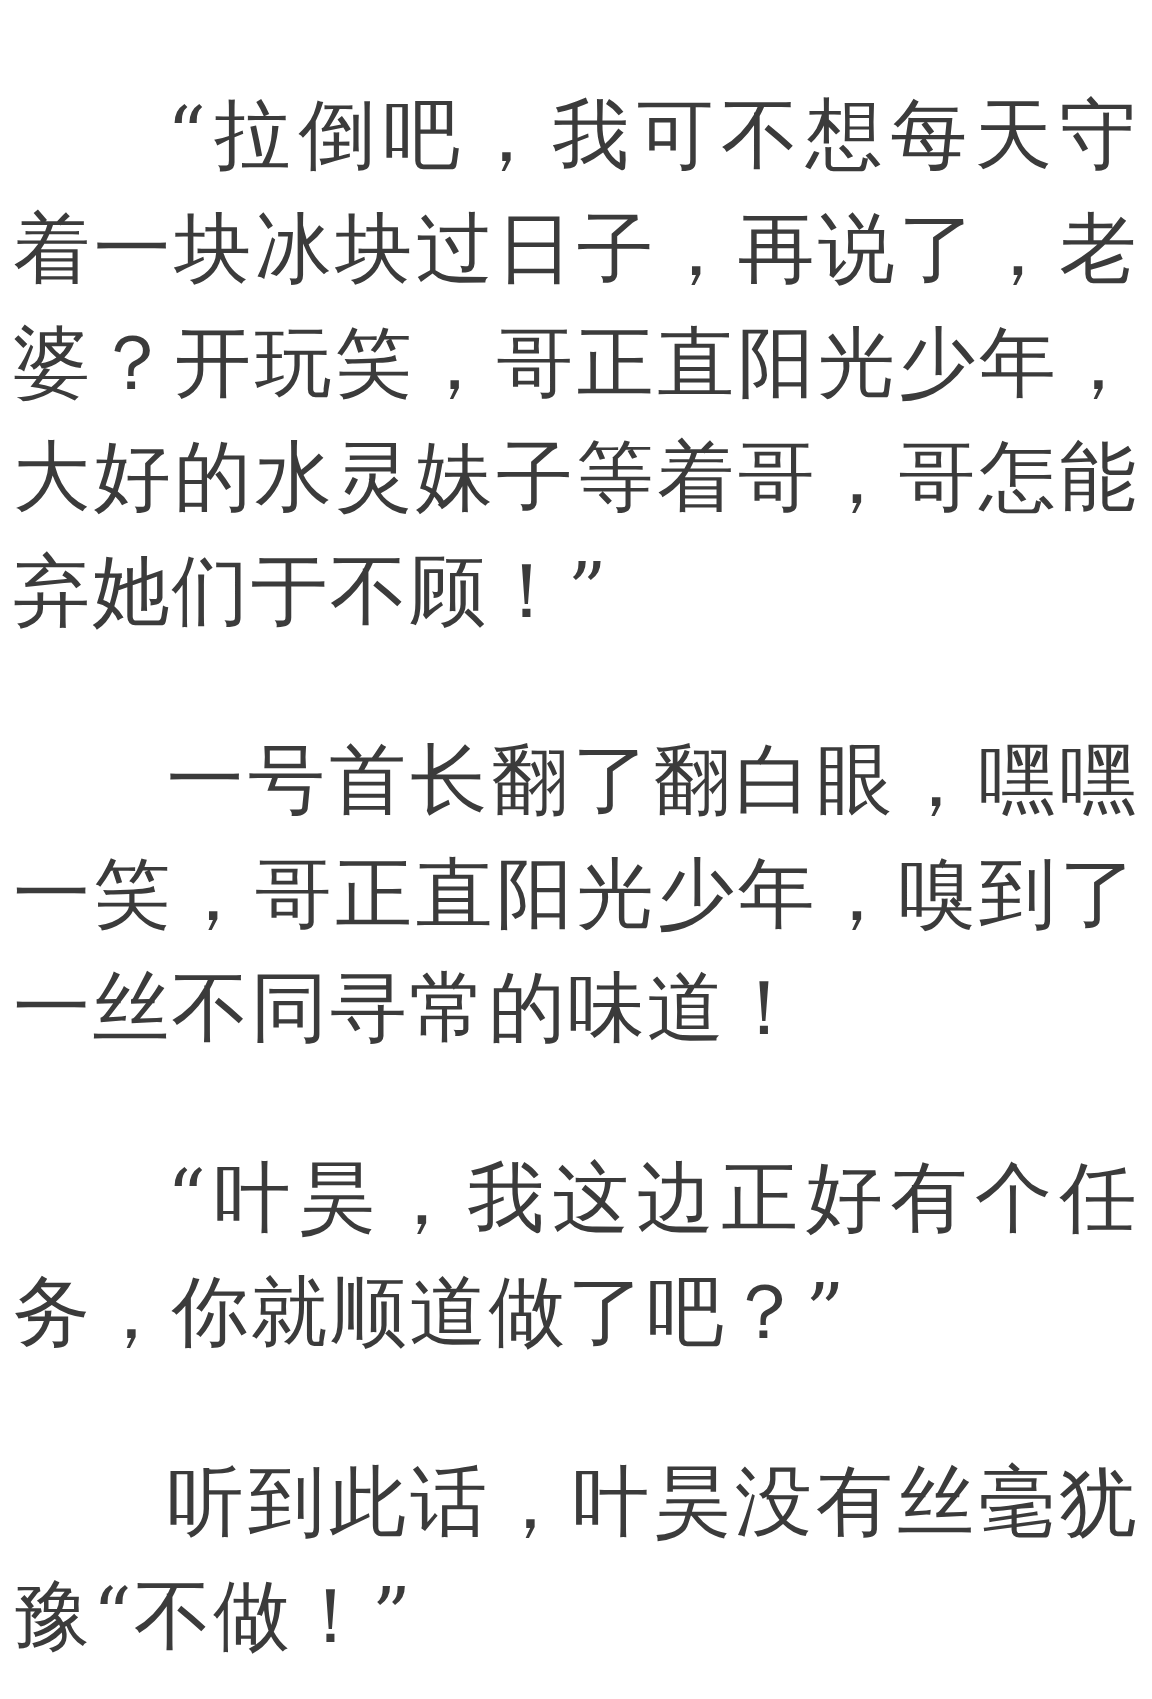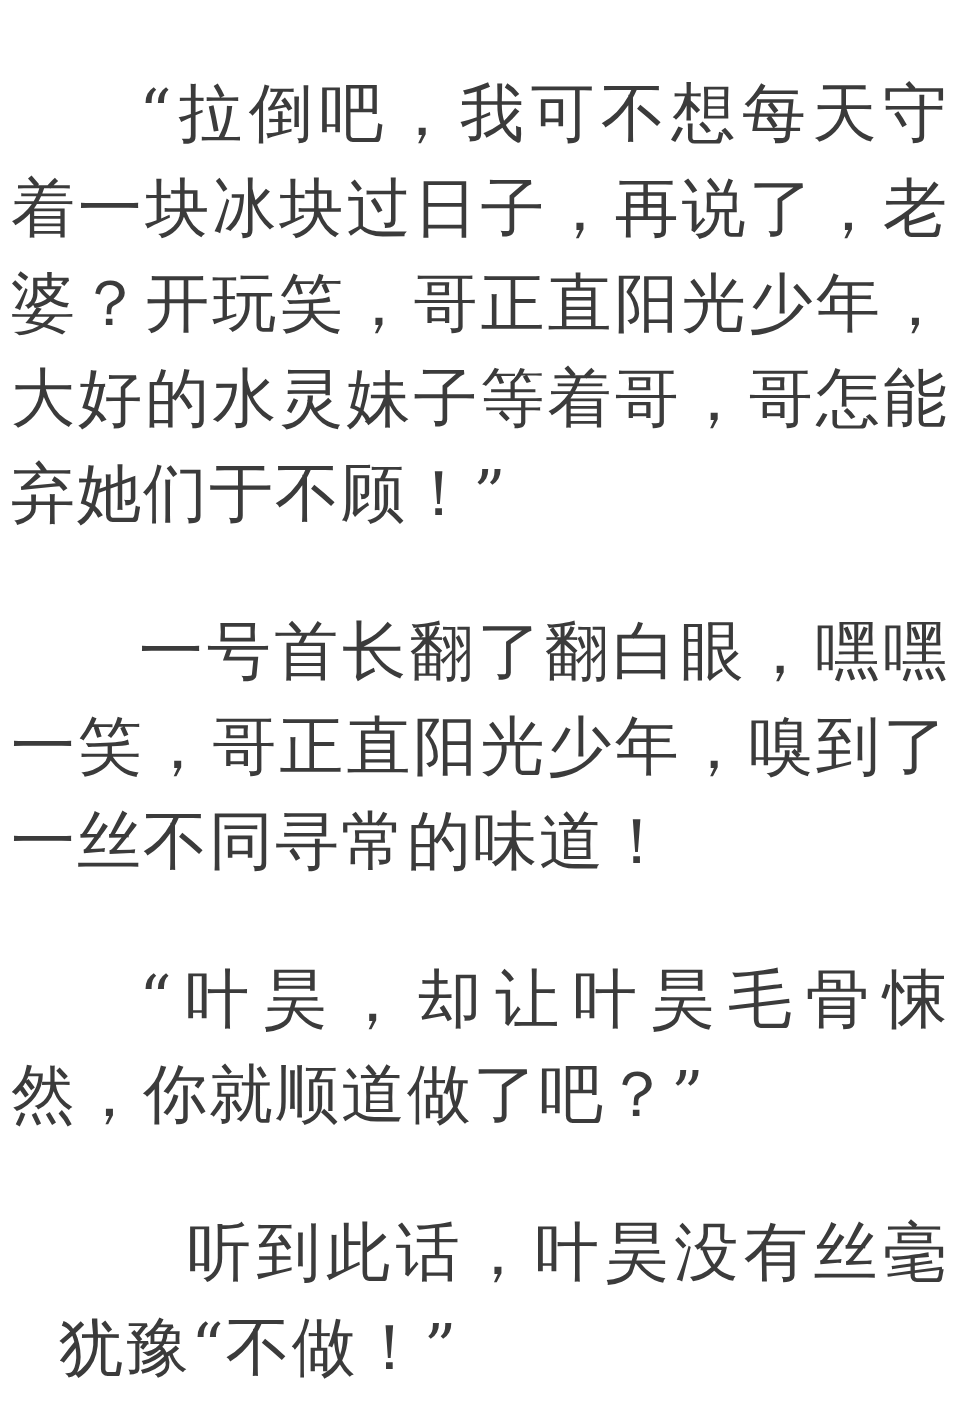--- a/index.html
+++ b/index.html
@@ -27,24 +27,23 @@
     letter-spacing: 2px;
     color: #3b3b3b;
     text-align: justify;
     text-justify: inter-character;
     text-indent: 2em;
     word-break: break-all;
     font-weight: 400;
   }
   .para:last-child {
     margin-bottom: 0;
-    margin-left: 48px;
   }
 </style>
 </head>
 <body>
 
 <main class="reader-page">
   <p class="para">“拉倒吧，我可不想每天守着一块冰块过日子，再说了，老婆？开玩笑，哥正直阳光少年，大好的水灵妹子等着哥，哥怎能弃她们于不顾！”</p>
   <p class="para">一号首长翻了翻白眼，嘿嘿一笑，哥正直阳光少年，嗅到了一丝不同寻常的味道！</p>
-  <p class="para">“叶昊，却让叶昊毛骨悚然，你就顺道做了吧？”</p>
+  <p class="para">“叶昊，我这边正好有个任务，你就顺道做了吧？”</p>
   <p class="para">听到此话，叶昊没有丝毫犹豫“不做！”</p>
 </main>
 
 </body></html>

